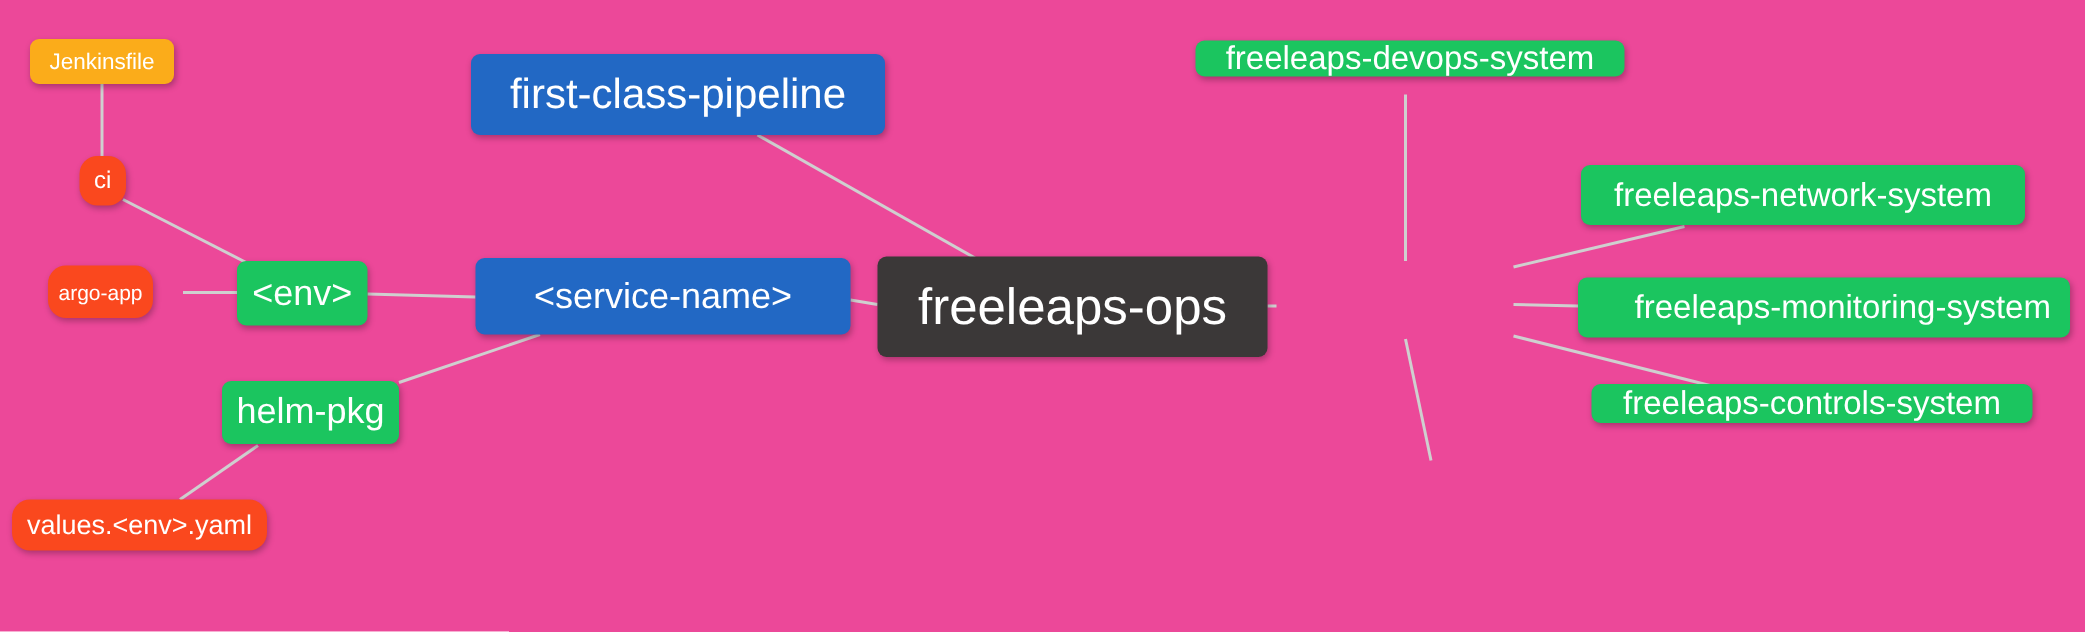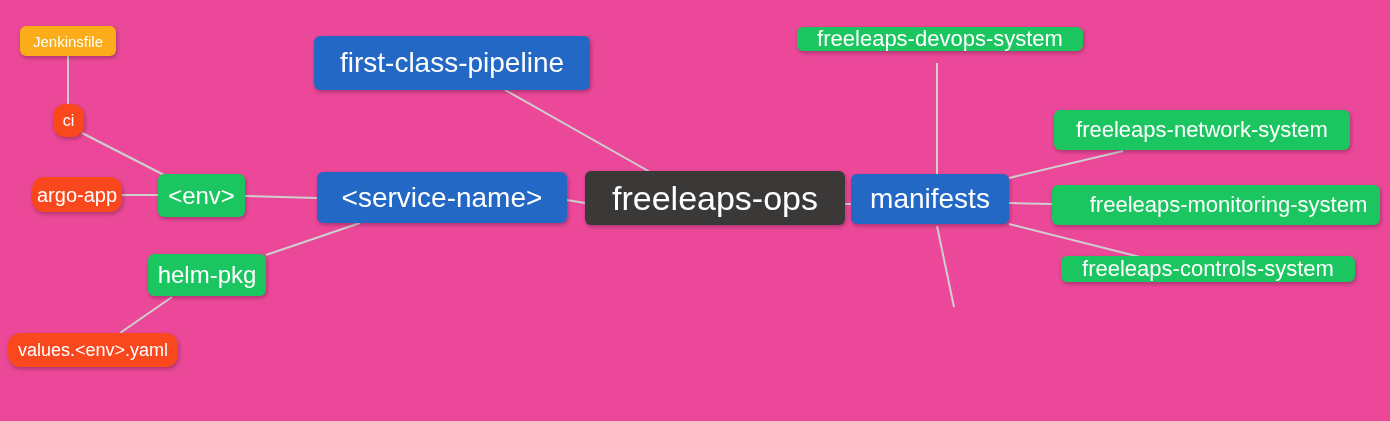--- a/index.html
+++ b/index.html
@@ -35,27 +35,27 @@
   }
   .c-blue  { background: #2268c4; }
   .c-green { background: #1bc55f; }
   .c-red   { background: #fa481e; border-radius: 12px; }
   .c-amber { background: #fbac1a; }
   .c-dark  { background: #3b3838; }
 
   
   #n-jenkinsfile { left: 20px;  top: 26px;  width: 96px;  height: 30px; font-size: 15px; }
   #n-ci          { left: 53px;  top: 104px; width: 31px;  height: 33px; font-size: 16px; }
-  #n-argo-app    { left: 32px;  top: 177px; width: 90px;  height: 35px; font-size: 20px; }
+  #n-argo-app    { left: 32px;  top: 177px; width: 70px;  height: 35px; font-size: 14px; }
   #n-env         { left: 158px; top: 174px; width: 87px;  height: 43px; font-size: 24px; }
   #n-helm-pkg    { left: 148px; top: 254px; width: 118px; height: 42px; font-size: 24px; }
   #n-values      { left: 8px;   top: 333px; width: 170px; height: 34px; font-size: 18px; }
   #n-pipeline    { left: 314px; top: 36px;  width: 276px; height: 54px; font-size: 28px; }
-  #n-service     { left: 317px; top: 172px; width: 250px; height: 51px; font-size: 28px; }
-  #n-root        { left: 585px; top: 171px; width: 260px; height: 54px; font-size: 34px; }
+  #n-service     { left: 317px; top: 172px; width: 250px; height: 51px; font-size: 24px; }
+  #n-root        { left: 585px; top: 171px; width: 260px; height: 67px; font-size: 34px; }
   #n-manifests   { left: 851px; top: 174px; width: 158px; height: 50px; font-size: 28px; }
   #n-devops      { left: 797px; top: 27px;  width: 286px; height: 24px; font-size: 22px; }
   #n-network     { left: 1054px;top: 110px; width: 296px; height: 40px; font-size: 22px; }
   #n-monitoring  { left: 1052px;top: 185px; width: 328px; height: 40px; font-size: 22px; padding-left: 25px; }
   #n-controls    { left: 1061px;top: 256px; width: 294px; height: 26px; font-size: 22px; }
   #n-storage     { left: 815px; top: 307px; width: 290px; height: 38px; font-size: 22px; }
 </style>
 </head>
 <body>
 
@@ -91,21 +91,20 @@
   <div id="n-helm-pkg" class="node c-green">helm-pkg</div>
 
   <div id="n-values" class="node c-red">values.&lt;env&gt;.yaml</div>
 
   <div id="n-pipeline" class="node c-blue">first-class-pipeline</div>
 
   <div id="n-service" class="node c-blue">&lt;service-name&gt;</div>
 
   <div id="n-root" class="node c-dark">freeleaps-ops</div>
 
-  <div id="n-manifests" class="node c-blue">manifests</div>
 
   <div id="n-devops" class="node c-green">freeleaps-devops-system</div>
 
   <div id="n-network" class="node c-green">freeleaps-network-system</div>
 
   <div id="n-monitoring" class="node c-green">freeleaps-monitoring-system</div>
 
   <div id="n-controls" class="node c-green">freeleaps-controls-system</div>
 
 

